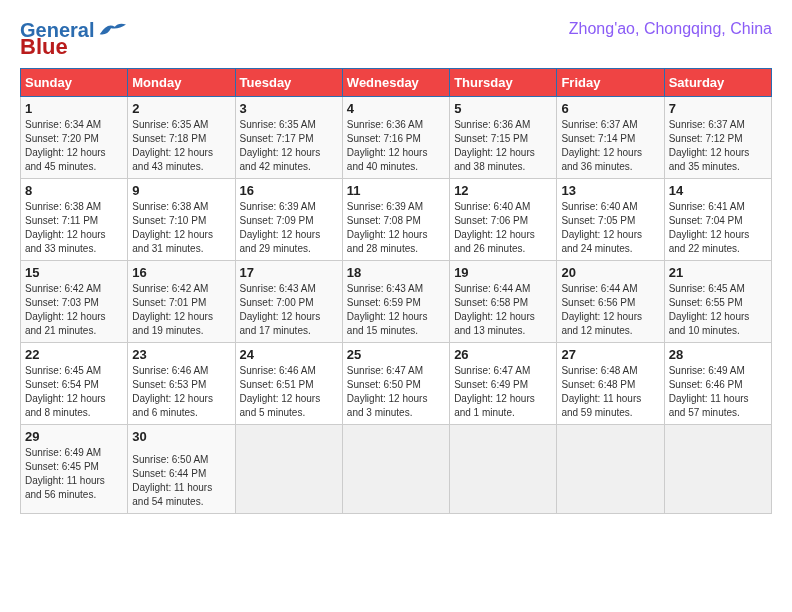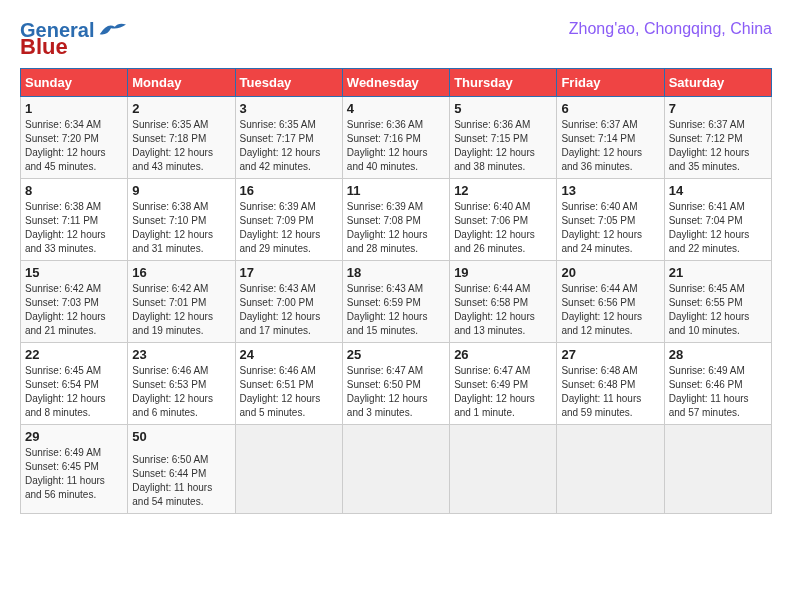--- a/index.html
+++ b/index.html
@@ -328,21 +328,21 @@
       </tr>
       <tr>
         <td>
           <span class="day-num">29</span>
           <div class="cell-text" style="white-space: pre-line;">Sunrise: 6:49 AM
 Sunset: 6:45 PM
 Daylight: 11 hours
 and 56 minutes.</div>
         </td>
         <td>
-          <span class="day-num">50</span>
+          <span class="day-num">30</span>
           <div class="cell-text" style="white-space: pre-line; margin-top: 9px;">Sunrise: 6:50 AM
 Sunset: 6:44 PM
 Daylight: 11 hours
 and 54 minutes.</div>
         </td>
         <td class="empty"></td>
         <td class="empty"></td>
         <td class="empty"></td>
         <td class="empty"></td>
         <td class="empty"></td>

